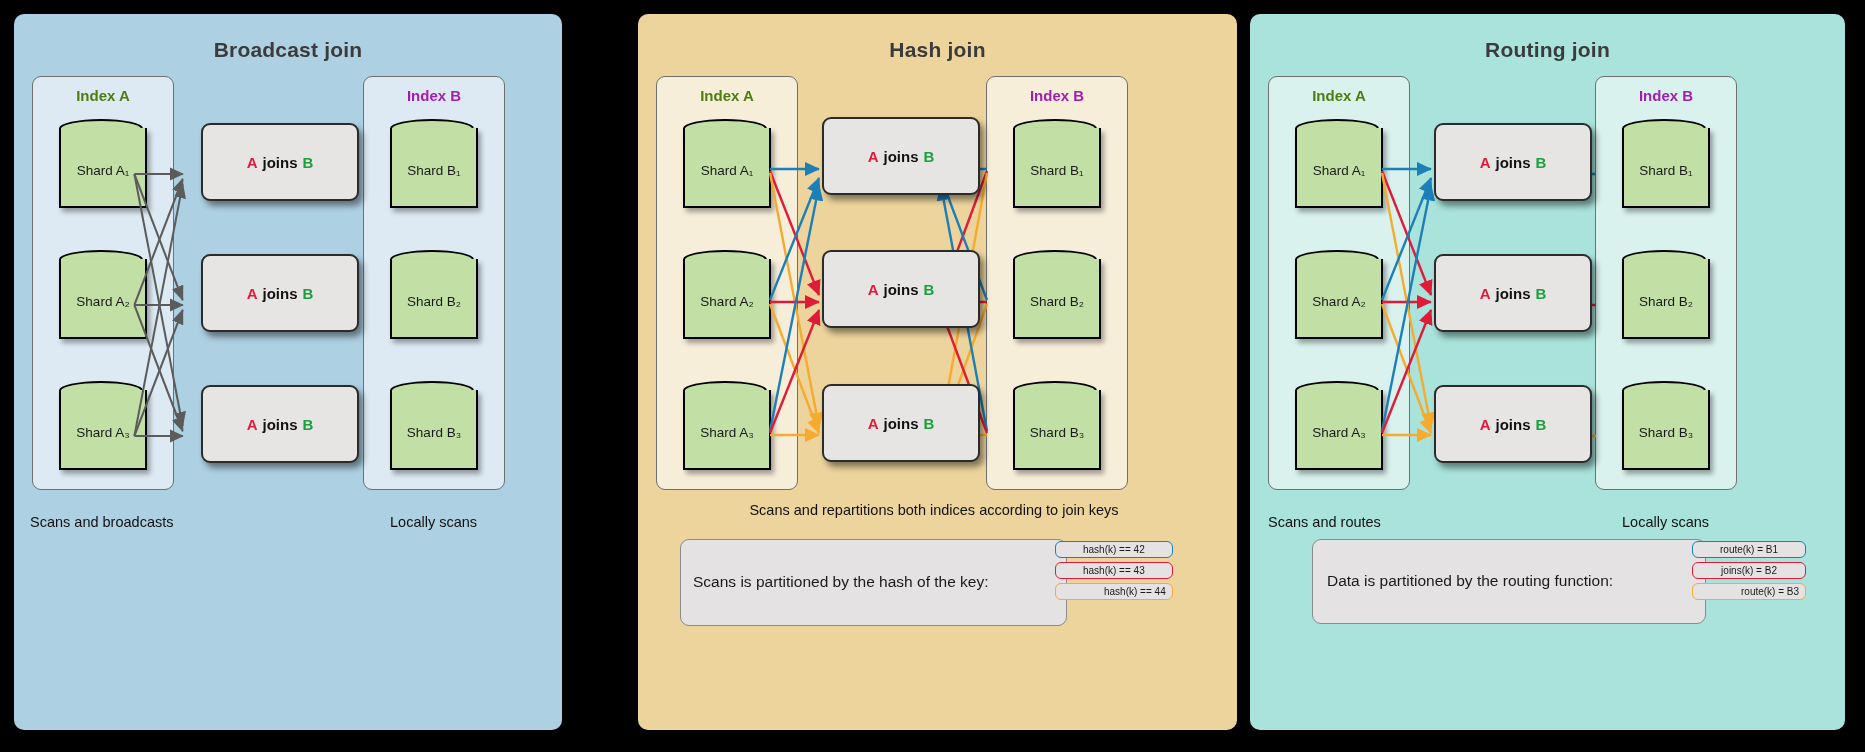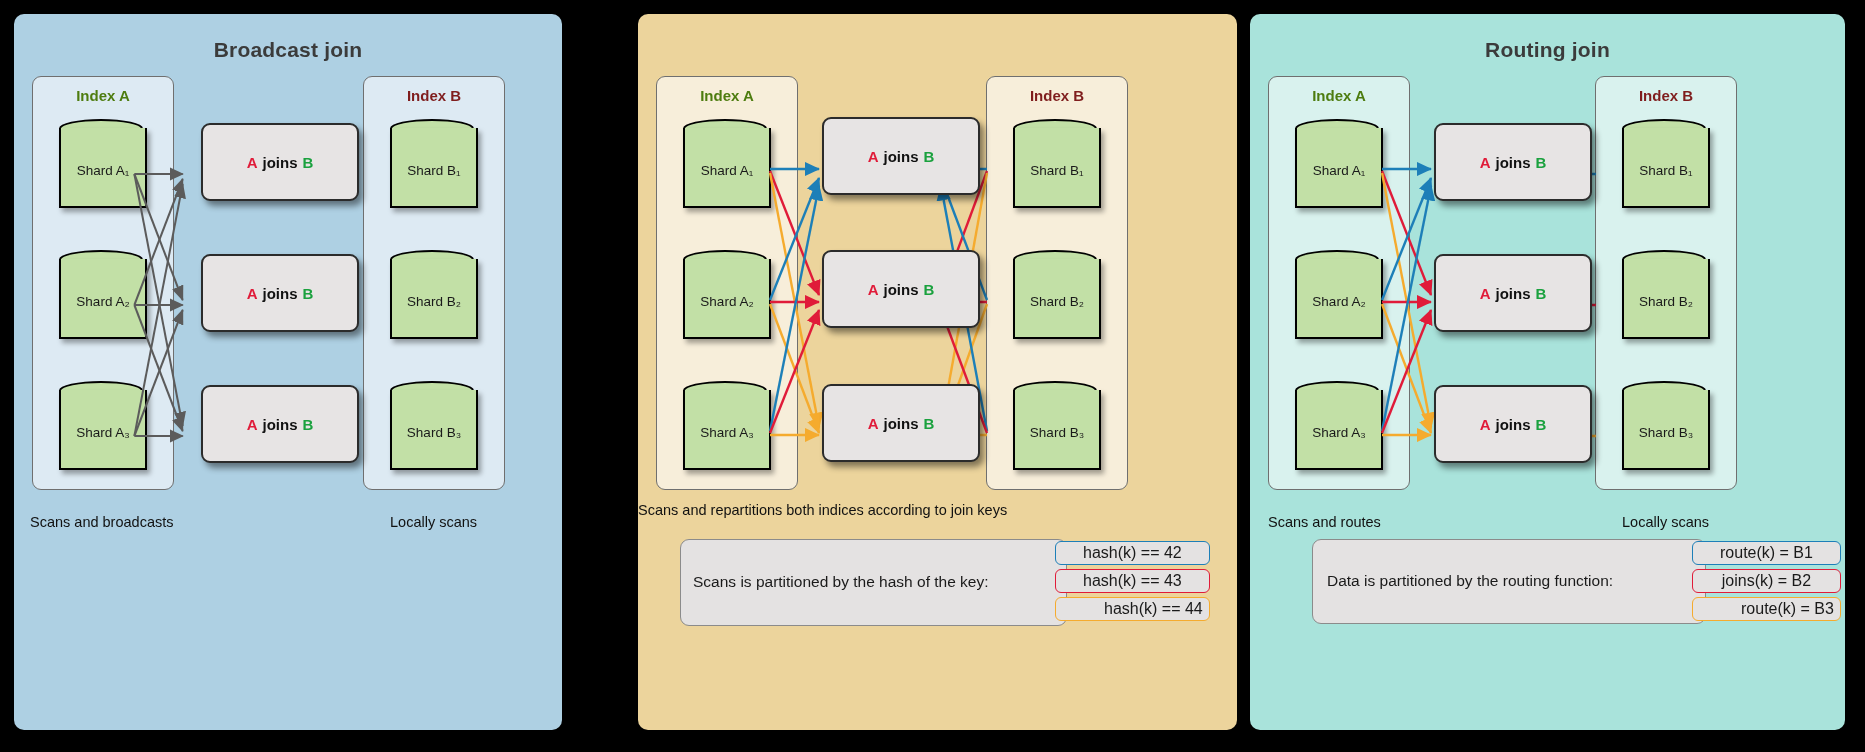--- a/index.html
+++ b/index.html
@@ -40,21 +40,21 @@
   .p2 .index-box.left{left:18px;width:140px;}
   .p2 .index-box.right{left:348px;width:140px;}
   .p3 .index-box.left{left:18px;width:140px;}
   .p3 .index-box.right{left:345px;width:140px;}
 
   .index-label{
     position:absolute;left:0;right:0;top:10px;text-align:center;
     font-size:15px;font-weight:bold;
   }
   .idx-a{color:#4d7c0f;}
-  .idx-b{color:#7f1d1d;}
+  .idx-b{color:#a21caf;}
 
   
   .cyl{position:absolute;width:86px;height:96px;}
   .cyl .body{
     position:absolute;left:0;top:9px;width:84px;height:78px;
     background:#c2e0a6;border:2.2px solid #000;border-top:none;
     border-bottom-left-radius:42px/16px;border-bottom-right-radius:42px/16px;
     box-shadow:3px 4px 5px rgba(0,0,0,.35);
   }
   .cyl .top{
@@ -84,21 +84,21 @@
   
   .note{
     position:absolute;
     background:#e4e2e2;border:1.2px solid #8b8b8b;border-radius:9px;
   }
   .note-text{
     position:absolute;font-size:15.5px;color:#1a1a1a;white-space:nowrap;
   }
   .chiplist{position:absolute;display:flex;flex-direction:column;gap:4px;}
   .chip{
-    font-size:16px;color:#1a1a1a;background:#e4e2e2;
+    font-size:10px;color:#1a1a1a;background:#e4e2e2;
     border-radius:6px;padding:2px 6px;white-space:nowrap;text-align:center;
     border:1.6px solid #888;
   }
   .chip.c-blue{border-color:#1d7fb8;}
   .chip.c-red{border-color:#e01b39;}
   .chip.c-orange{border-color:#f5ab2e;padding-left:48px;}
 
   svg.wires{position:absolute;left:0;top:0;width:100%;height:100%;overflow:visible;pointer-events:none;}
 </style>
 </head>
@@ -186,20 +186,21 @@
         <span>joins</span>
         <span class="jb">B</span>
     </div>
 
     <div class="cap" style="left:16px;top:500px;">Scans and broadcasts</div>
     <div class="cap" style="left:376px;top:500px;">Locally scans</div>
 
   </div>
 
   <div class="panel p2">
+    <div class="panel-title">Hash join</div>
 
     <div class="index-box left">
       <div class="index-label idx-a">Index A</div>
       <div class="cyl" style="left:26px;top:42px;">
         <div class="top"></div>
         <div class="body"></div>
         <div class="lbl">Shard A₁</div>
       </div>
       <div class="cyl" style="left:26px;top:173px;">
         <div class="top"></div>
@@ -283,21 +284,21 @@
       <span class="ja">A</span>
         <span>joins</span>
         <span class="jb">B</span>
     </div>
     <div class="joinbox" style="left:184px;top:370px;">
       <span class="ja">A</span>
         <span>joins</span>
         <span class="jb">B</span>
     </div>
 
-    <div class="cap" style="left:0;right:7px;top:488px;text-align:left;">Scans and repartitions both indices according to join keys</div>
+    <div class="cap" style="left:0;right:7px;top:488px;text-align:center;">Scans and repartitions both indices according to join keys</div>
 
     <div class="note" style="left:42px;top:525px;width:385px;height:85px;">
       <div class="note-text" style="left:12px;top:33px;">Scans is partitioned by the hash of the key:</div>
     </div>
     <div class="chiplist" style="left:417px;top:527px;">
       <div class="chip c-blue">hash(k) == 42</div>
       <div class="chip c-red">hash(k) == 43</div>
       <div class="chip c-orange">hash(k) == 44</div>
     </div>
   </div>

